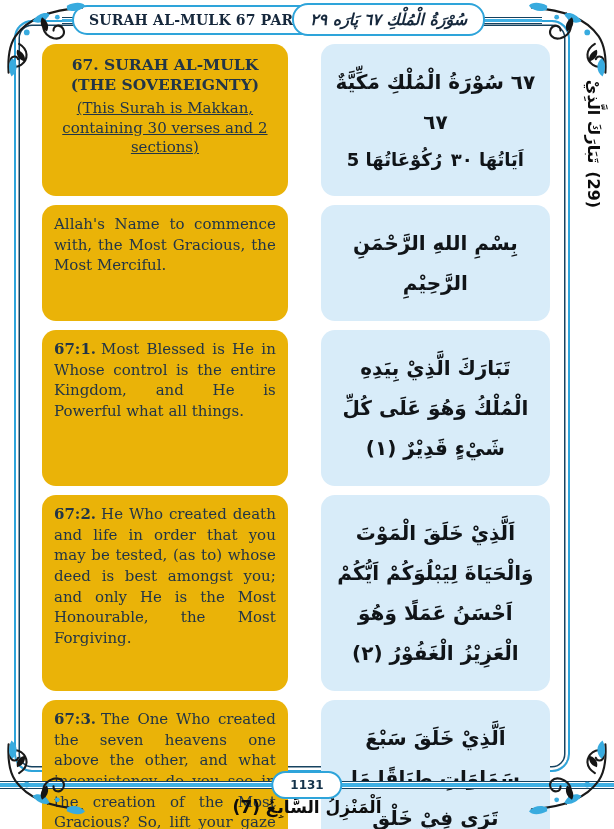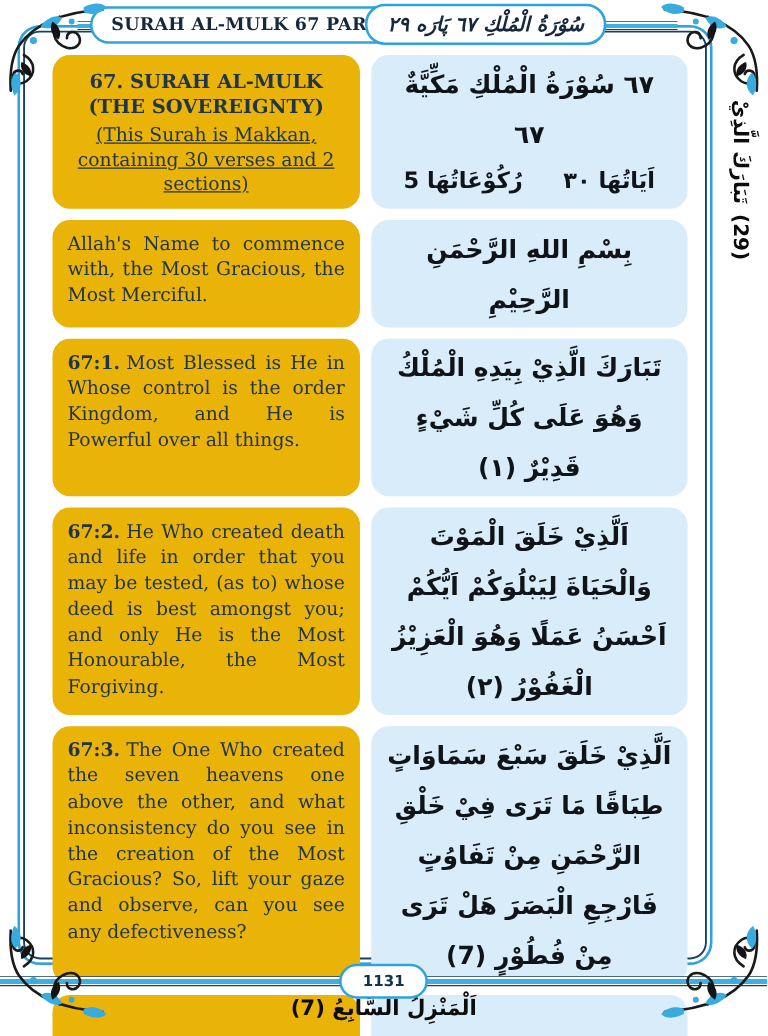--- a/index.html
+++ b/index.html
@@ -34,23 +34,23 @@
   .content { position:absolute; left:14px; top:20px; right:44px; bottom:57px;
              padding:24px 20px 10px 28px; box-sizing:border-box; }
   .grid { display:grid; grid-template-columns:1fr 1.03fr; column-gap:9px; row-gap:9px;
           grid-template-rows:minmax(84px,auto) minmax(78px,auto) minmax(86px,auto)
                              minmax(132px,auto) minmax(178px,auto) minmax(96px,auto); }
 
   
   .box { border-radius:14px; box-sizing:border-box; }
   .box.en { background:#eab308; padding:9px 12px; color:#223547; font-size:15px; line-height:1.38;
             text-align:justify; }
-  .box.ar { background:#d8ecf9; padding:3px 12px; color:#101418; direction:rtl;
+  .box.ar { background:#d8ecf9; padding:18px 12px; color:#101418; direction:rtl;
             font-family:"DejaVu Sans", sans-serif; font-weight:bold; font-size:20px; line-height:2.0;
-            display:flex; flex-direction:column; justify-content:center; text-align:center; }
+            display:flex; flex-direction:column; justify-content:center; text-align:center;margin-left:24px; }
   .box.en p { margin:0; }
   .ref { margin-right:5px; }
   .surah-title { text-align:center; font-weight:bold; font-size:15.5px; line-height:1.3; margin:2px 0 4px; }
   .surah-sub { text-align:center; font-size:15px; line-height:1.3;text-decoration:underline; }
   .counts { display:flex; justify-content:space-between; padding:0 14px; font-size:18px; }
 
   
   .side-banner { position:absolute; right:0; top:30px; width:42px; height:228px; z-index:2; }
   .side-banner .rot { position:absolute; left:50%; top:50%; white-space:nowrap;
                       transform:translate(-50%,-50%) rotate(90deg);
@@ -177,21 +177,21 @@
       </div>
 
       <div class="box en">
         <p>Allah's Name to commence with, the Most Gracious, the Most Merciful.</p>
       </div>
       <div class="box ar">
         <div>بِسْمِ اللهِ الرَّحْمَنِ الرَّحِيْمِ</div>
       </div>
 
       <div class="box en">
-        <p><b class="ref">67:1.</b><span>Most Blessed is He in Whose control is the order Kingdom, and He is Powerful over all things.</span></p>
+        <p><b class="ref">67:1.</b><span>Most Blessed is He in Whose control is the entire Kingdom, and He is Powerful what all things.</span></p>
       </div>
       <div class="box ar">
         <div>تَبَارَكَ الَّذِيْ بِيَدِهِ الْمُلْكُ وَهُوَ عَلَى كُلِّ شَيْءٍ قَدِيْرٌ (١)</div>
       </div>
 
       <div class="box en">
         <p><b class="ref">67:2.</b><span>He Who created death and life in order that you may be tested, (as to) whose deed is best amongst you; and only He is the Most Honourable, the Most Forgiving.</span></p>
       </div>
       <div class="box ar">
         <div>اَلَّذِيْ خَلَقَ الْمَوْتَ وَالْحَيَاةَ لِيَبْلُوَكُمْ اَيُّكُمْ اَحْسَنُ عَمَلًا وَهُوَ الْعَزِيْزُ الْغَفُوْرُ (٢)</div>

